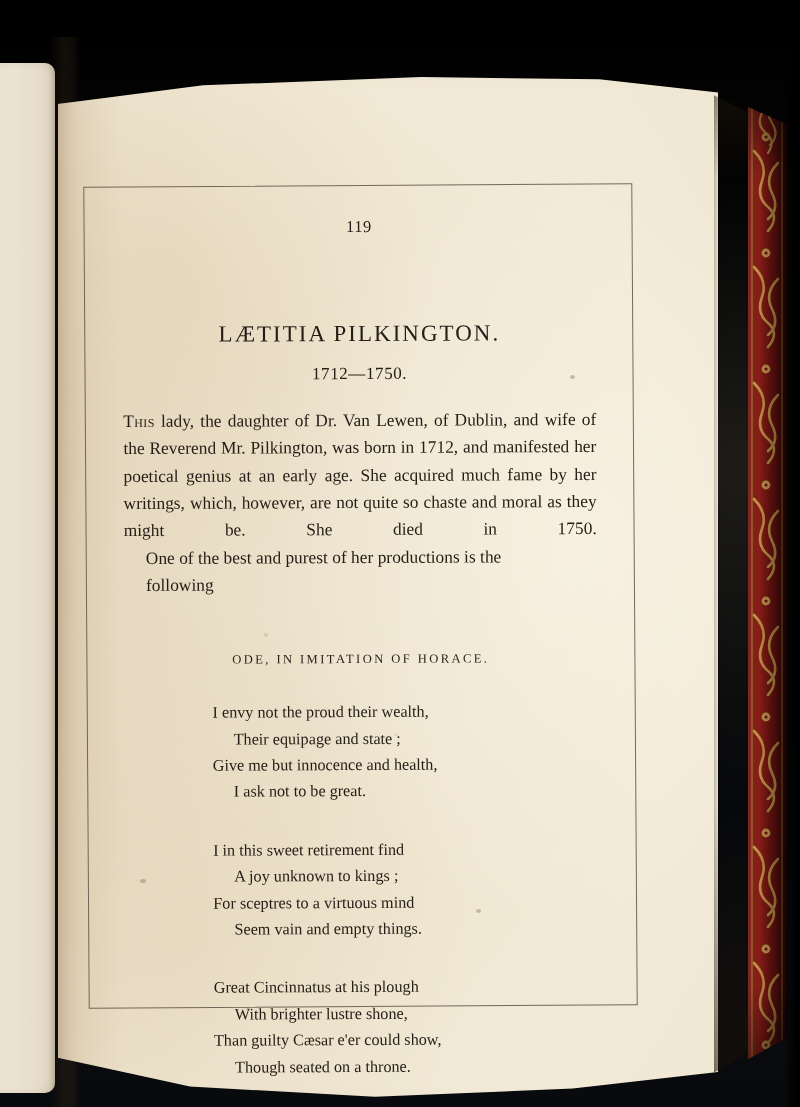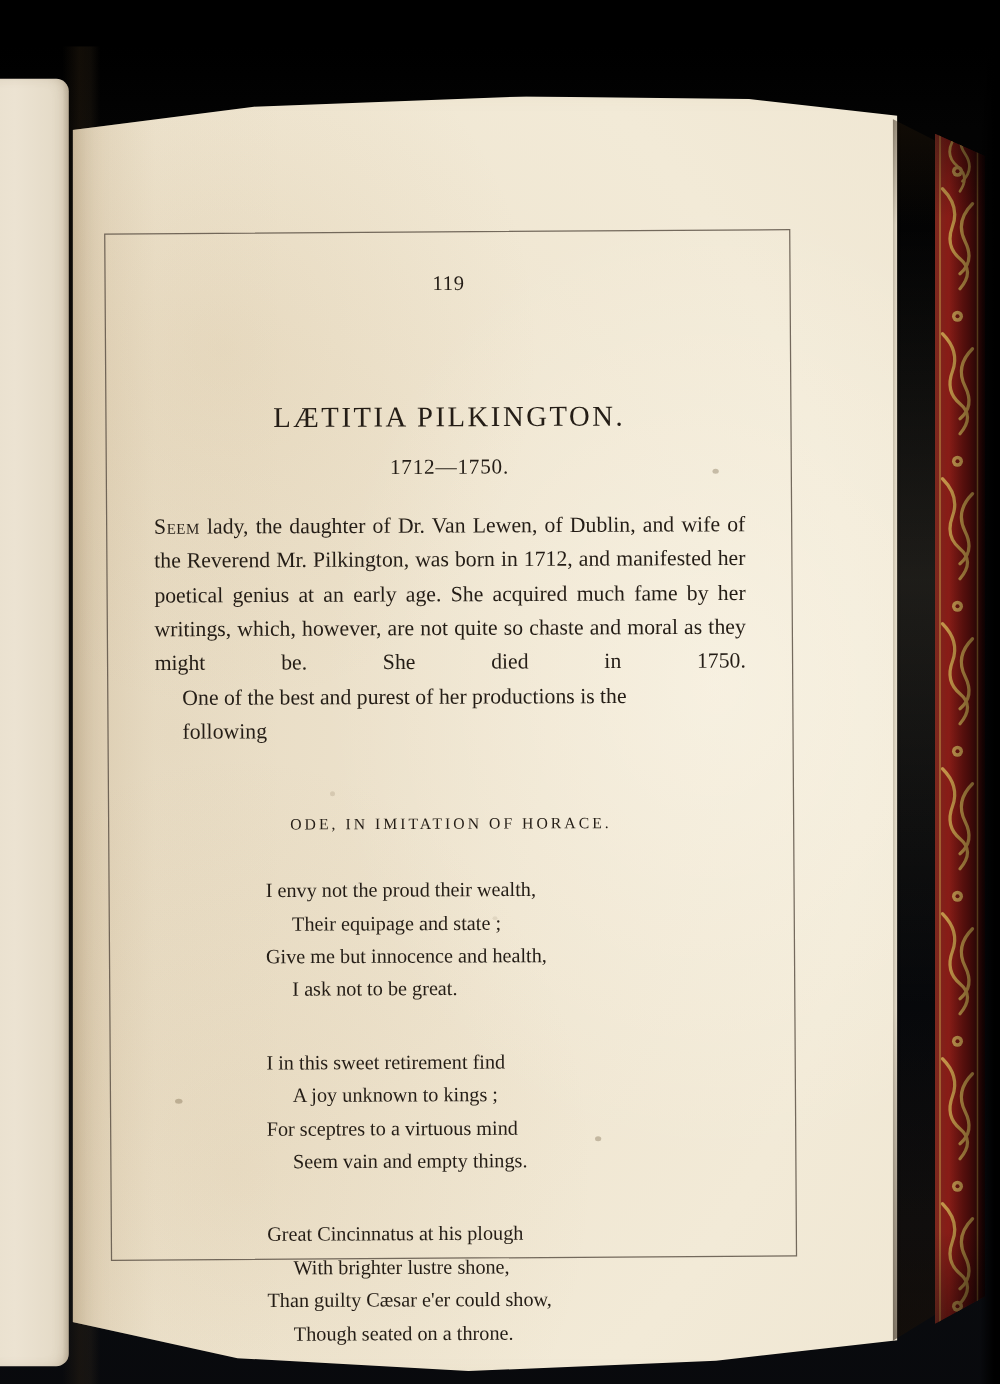--- a/index.html
+++ b/index.html
@@ -302,21 +302,21 @@
     <div class="rule-frame"></div>
 
     <div class="type-area">
 
       <div class="folio">119</div>
 
       <div class="work-title">LÆTITIA PILKINGTON.</div>
 
       <div class="life-dates">1712—1750.</div>
 
-      <p class="bio"><span class="smallcaps">Seem</span><span> lady, the daughter of Dr. Van Lewen, of Dublin, and wife of the Reverend Mr. Pilkington, was born in 1712, and manifested her poetical genius at an early age.  She acquired much fame by her writings, which, however, are not quite so chaste and moral as they might be.  She died in 1750.</span></p>
+      <p class="bio"><span class="smallcaps">This</span><span> lady, the daughter of Dr. Van Lewen, of Dublin, and wife of the Reverend Mr. Pilkington, was born in 1712, and manifested her poetical genius at an early age.  She acquired much fame by her writings, which, however, are not quite so chaste and moral as they might be.  She died in 1750.</span></p>
 
       <p class="bio-2"><span>One of the best and purest of her productions is the </span><span class="last-line">following</span></p>
 
       <div class="poem-heading">ODE, IN IMITATION OF HORACE.</div>
 
       <div class="stanza">
           <span class="v">I envy not the proud their wealth,</span>
           <span class="v indent">Their equipage and state ;</span>
           <span class="v">Give me but innocence and health,</span>
           <span class="v indent">I ask not to be great.</span>

